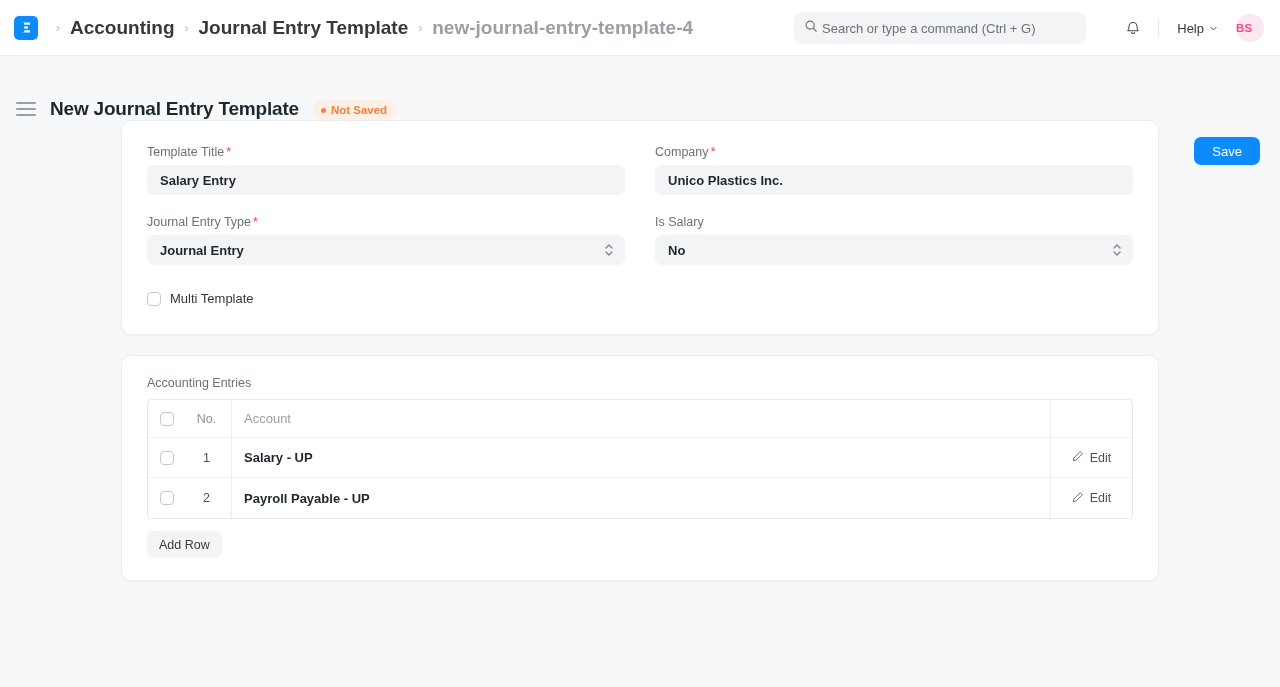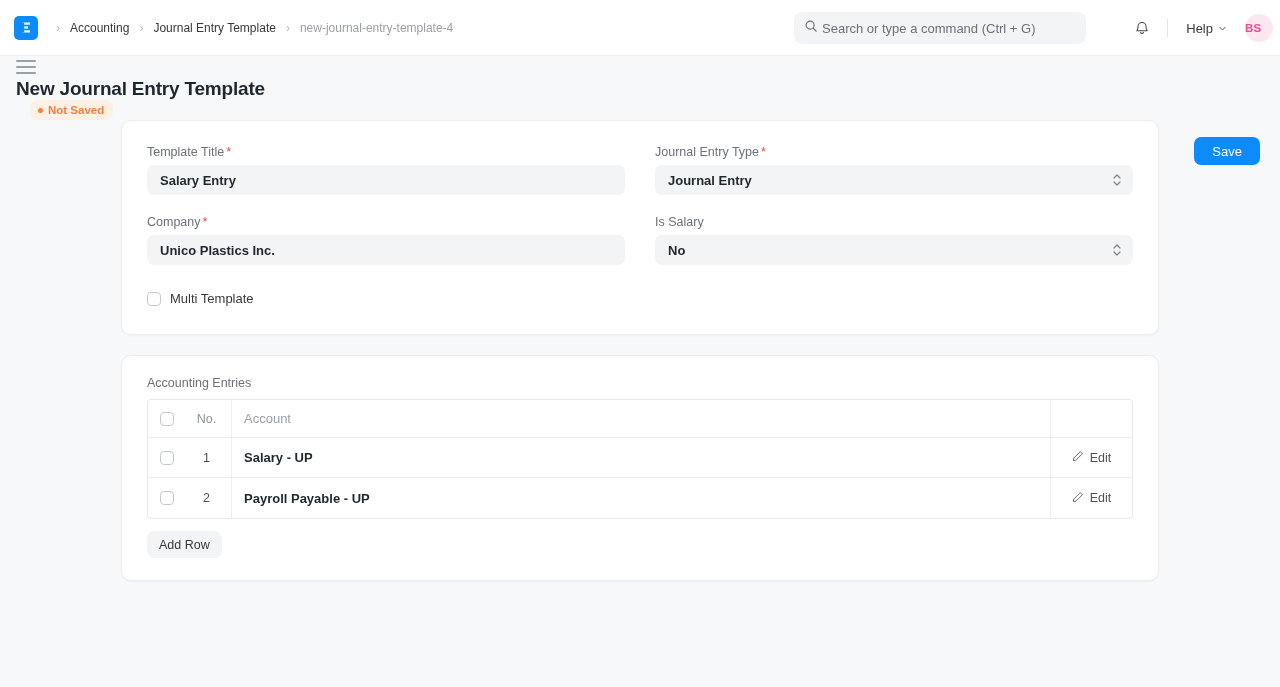--- a/index.html
+++ b/index.html
@@ -31,24 +31,25 @@
   .logo svg { display: block; }
 
   .breadcrumb {
     display: flex; align-items: center;
     margin-left: 14px;
     font-size: 13px;
     gap: 2px;
   }
   .bc-item {
     color: #383838;
-    font-size: 12px;
+    font-size: 19px;
     padding: 2px 4px;
     border-radius: 4px;
     white-space: nowrap;
+    font-weight: bold;
   }
   .bc-item.muted { color: #9a9fa6; }
   .bc-sep {
     color: #b4b9bf;
     font-size: 12px;
     padding: 0 4px;
     user-select: none;
   }
 
   .search-box {
@@ -65,21 +66,21 @@
     border: none; outline: none; background: transparent;
     font-family: "Liberation Sans", sans-serif;
     font-size: 13px; color: #4c5158;
     width: 100%;
     padding: 0;
   }
   .search-box input::placeholder { color: #6b7179; }
 
   .nav-right {
     position: absolute;
-    right: 7px; top: 0; height: 56px;
+    right: 16px; top: 0; height: 56px;
     display: flex; align-items: center; gap: 0;
   }
   .bell-btn {
     width: 30px; height: 30px;
     display: flex; align-items: center; justify-content: center;
     border-radius: 6px;
     margin-right: 10px;
   }
   .nav-divider {
     width: 1px; height: 18px;
@@ -100,24 +101,23 @@
     font-size: 11.5px;
     font-weight: 600;
     display: flex; align-items: center; 
     letter-spacing: .2px;
   }
 
   
   .page-head {
     height: 64px;
     background: #f7f8f9;
-    display: flex; align-items: flex-start;
+    display: flex; align-items: flex-end;
     padding: 0 20px 0 16px;
     position: relative;
-    flex-direction: column;
   }
   .hamburger {
     width: 22px; height: 22px;
     display: flex; flex-direction: column; justify-content: center;
     gap: 4px;
     margin-right: 12px;
   }
   .hamburger span {
     display: block; height: 2px; width: 20px;
     background: #9aa0a8; border-radius: 2px;
@@ -353,45 +353,45 @@
         <label class="field-label">
           <span>Template Title</span><span class="req">*</span>
         </label>
         <div class="control">
           <input type="text" value="Salary Entry" style="">
         </div>
       </div>
 
       <div class="field">
         <label class="field-label">
+          <span>Company</span><span class="req">*</span>
+        </label>
+        <div class="control">
+          <input type="text" value="Unico Plastics Inc." style="">
+        </div>
+      </div>
+
+      <div class="field">
+        <label class="field-label">
           <span>Journal Entry Type</span><span class="req">*</span>
         </label>
         <div class="control">
           <span class="val">Journal Entry</span>
           <span class="select-caret">
             <svg width="8" height="5" viewBox="0 0 8 5" fill="none" aria-hidden="true">
               <path d="M1 4 4 1l3 3" stroke="#7b818a" stroke-width="1.2" stroke-linecap="round" stroke-linejoin="round"></path>
             </svg>
             <svg width="8" height="5" viewBox="0 0 8 5" fill="none" aria-hidden="true">
               <path d="M1 1l3 3 3-3" stroke="#7b818a" stroke-width="1.2" stroke-linecap="round" stroke-linejoin="round"></path>
             </svg>
           </span>
         </div>
       </div>
 
       <div class="field">
-        <label class="field-label">
-          <span>Company</span><span class="req">*</span>
-        </label>
-        <div class="control">
-          <input type="text" value="Unico Plastics Inc." style="">
-        </div>
-      </div>
-
-      <div class="field">
         <label class="field-label">Is Salary</label>
         <div class="control">
           <span class="val">No</span>
           <span class="select-caret">
             <svg width="8" height="5" viewBox="0 0 8 5" fill="none" aria-hidden="true">
               <path d="M1 4 4 1l3 3" stroke="#7b818a" stroke-width="1.2" stroke-linecap="round" stroke-linejoin="round"></path>
             </svg>
             <svg width="8" height="5" viewBox="0 0 8 5" fill="none" aria-hidden="true">
               <path d="M1 1l3 3 3-3" stroke="#7b818a" stroke-width="1.2" stroke-linecap="round" stroke-linejoin="round"></path>
             </svg>

